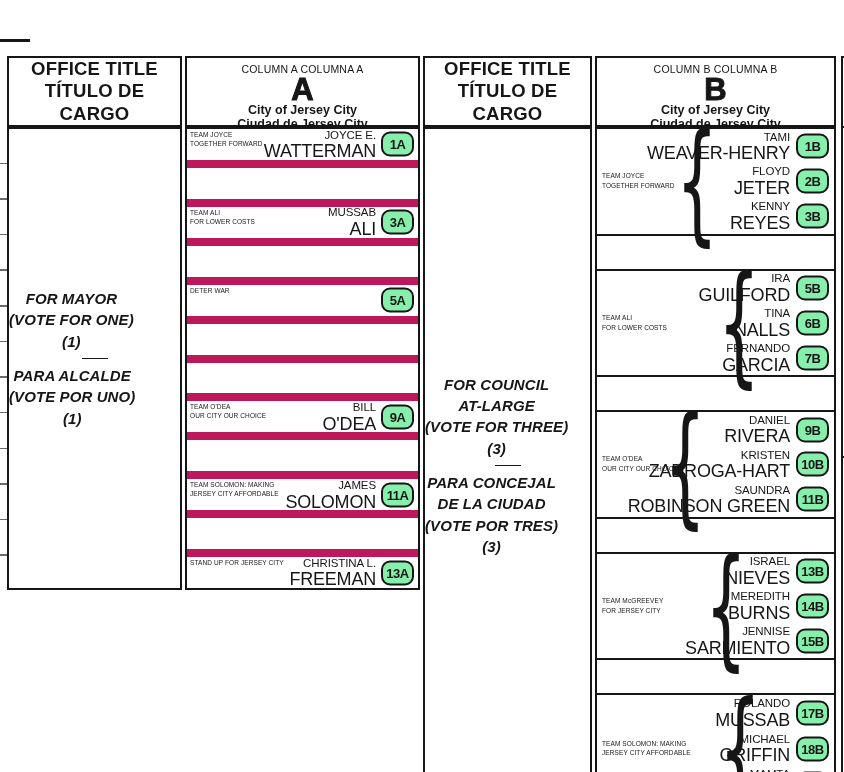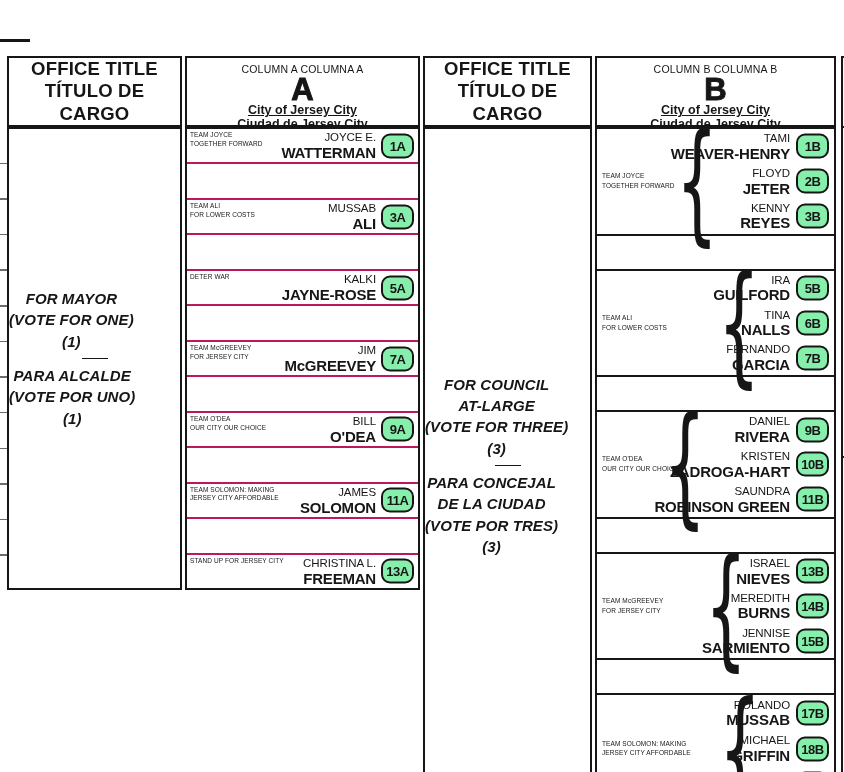--- a/index.html
+++ b/index.html
@@ -8,36 +8,36 @@
   #page { position:relative; width:844px; height:772px; background:#fff; overflow:hidden;margin-top:39px; }
 
   .box { position:absolute; background:#fff; border:2.5px solid #161616; }
 
   
   .hdr-office { display:flex; align-items:center; justify-content:center; text-align:center;
                 font-size:18.5px; font-weight:bold; line-height:1.22; letter-spacing:.2px; white-space:pre-line; }
   .hdr-col { display:flex; flex-direction:column; align-items:center; justify-content:flex-start; padding-top:5px; text-align:center; }
   .col-label { font-size:10.5px; font-weight:400; letter-spacing:.2px; }
   .col-letter { font-size:31px; font-weight:bold; line-height:.95; -webkit-text-stroke:1px #161616; }
-  .col-city { font-size:12.5px; font-weight:bold; line-height:1.1; white-space:pre-line;text-decoration:underline; }
+  .col-city { font-size:12.5px; font-weight:bold; line-height:1.1; white-space:pre-line; }
 
   
   .office-box { display:flex; flex-direction:column; align-items:flex-start; justify-content:center; text-align:center;font-style:italic; }
   .office-text { font-size:15px; font-weight:bold; line-height:1.42; letter-spacing:.1px; white-space:pre-line; }
   .office-divider { width:26px; border-top:1.6px solid #161616; margin:6px auto; }
 
   
   .colrows { display:flex; flex-direction:column; }
-  .rowA { flex:1 1 0; position:relative; border-bottom:2px solid #be185d; background:#fff; }
+  .rowA { flex:1 1 0; position:relative; border-bottom:8px solid #be185d; background:#fff; }
   .rowA:last-child { border-bottom:none;border-radius:10px; }
 
   .slogan { position:absolute; top:2px; left:3px; font-size:6.5px; line-height:1.35; letter-spacing:.1px; white-space:pre-line; }
   .nameblock { position:absolute; right:42px; top:0; bottom:0; display:flex; flex-direction:column; justify-content:center; align-items:flex-end; text-align:right; }
   .first { font-size:11.5px; line-height:1.1; margin-bottom:1px; letter-spacing:-.1px; }
-  .last  { font-size:15px; font-weight:bold; line-height:1; letter-spacing:-.2px; white-space:nowrap; }
+  .last  { font-size:18px; font-weight:normal; line-height:1; letter-spacing:-.2px; white-space:nowrap; }
   .badge { position:absolute; right:4px; top:50%; transform:translateY(-50%);
            width:33px; height:25px; border:2.5px solid #161616; border-radius:9px; background:#86efac;
            display:flex; align-items:center; justify-content:center;
            font-size:13px; font-weight:bold; letter-spacing:-.5px; }
 
   
   .groupB { position:relative; border-bottom:2px solid #161616; background:#fff; }
   .groupB:last-child { border-bottom:none; }
   .blankB { height:35px; border-bottom:2px solid #161616; background:#fff; }
   .entriesB { height:100%; display:flex; flex-direction:column; }
@@ -108,36 +108,23 @@
 FOR LOWER COSTS</div>
         <div class="nameblock">
           <div class="first">MUSSAB</div>
           <div class="last">ALI</div>
         </div>
         <div class="badge">3A</div>
       </div>
       <div class="rowA"></div>
       <div class="rowA">
         <div class="slogan">DETER WAR</div>
-        <div class="nameblock">
-          <div class="first">KALKI</div>
-          <div class="last">JAYNE-ROSE</div>
-        </div>
         <div class="badge">5A</div>
       </div>
       <div class="rowA"></div>
-      <div class="rowA">
-        <div class="slogan">TEAM McGREEVEY
-FOR JERSEY CITY</div>
-        <div class="nameblock">
-          <div class="first">JIM</div>
-          <div class="last">McGREEVEY</div>
-        </div>
-        <div class="badge">7A</div>
-      </div>
       <div class="rowA"></div>
       <div class="rowA">
         <div class="slogan">TEAM O'DEA
 OUR CITY OUR CHOICE</div>
         <div class="nameblock">
           <div class="first">BILL</div>
           <div class="last">O'DEA</div>
         </div>
         <div class="badge">9A</div>
       </div>

